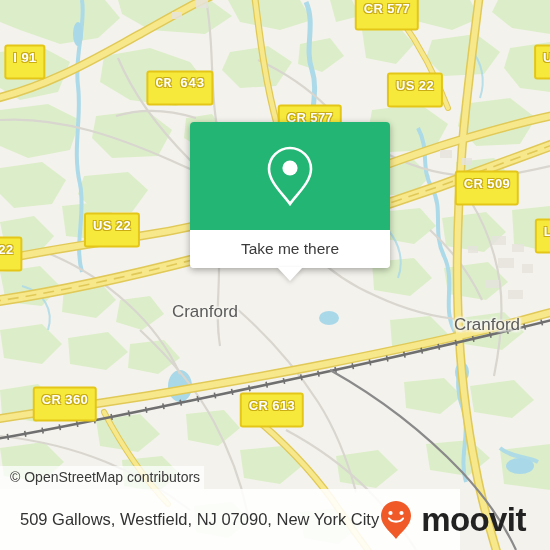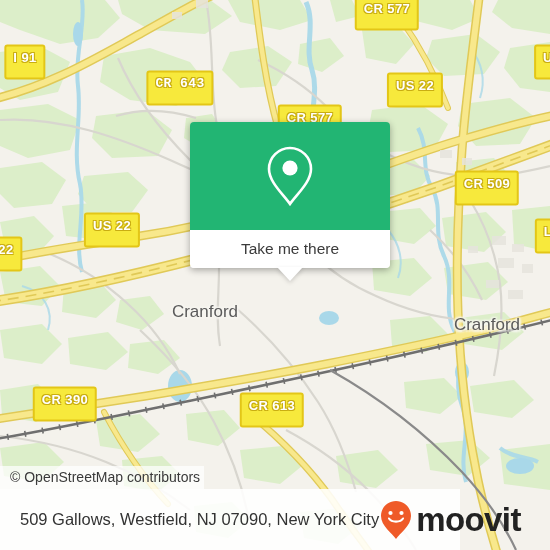--- a/index.html
+++ b/index.html
@@ -136,21 +136,21 @@
   }
   #footer-address {
     color: #333333;
     font-size: 16.5px;
     white-space: nowrap;
     font-family: "Liberation Sans", sans-serif;
   }
   #brand {
     display: flex;
     align-items: center;
-    gap: 3px;
+    gap: 8px;
   }
   #brand-wordmark {
     color: #222222;
     font-size: 33px;
     font-weight: bold;
     letter-spacing: -0.6px;
     line-height: 1;
     font-family: "Liberation Sans", sans-serif;
   }
 </style>
@@ -316,21 +316,21 @@
     <div class="place-label" style="left:487px; top:325px;">Cranford</div>
 
     <div class="shield" style="left:25px;  top:62px;">I 91</div>
     <div class="shield" style="left:180px; top:88px;font-family:Liberation Mono, monospace;">CR 643</div>
     <div class="shield" style="left:387px; top:13px;">CR 577</div>
     <div class="shield" style="left:415px; top:90px;">US 22</div>
     <div class="shield" style="left:310px; top:122px;">CR 577</div>
     <div class="shield" style="left:487px; top:188px;">CR 509</div>
     <div class="shield" style="left:112px; top:230px;">US 22</div>
     <div class="shield" style="left:6px;   top:254px;">22</div>
-    <div class="shield" style="left:65px;  top:404px;">CR 390</div>
+    <div class="shield" style="left:65px;  top:404px;">CR 360</div>
     <div class="shield" style="left:264px; top:410px;margin-left:8px;">CR 613</div>
     <div class="shield" style="left:548px; top:62px;">U</div>
     <div class="shield" style="left:548px; top:236px;">L</div>
 
     <div id="popup">
       <div id="popup-head">
         <svg width="50" height="64" viewBox="0 0 50 64">
           <path d="M25 4 C13.4 4 4 13.4 4 25 C4 38 18 50 25 60 C32 50 46 38 46 25 C46 13.4 36.6 4 25 4 Z" fill="none" stroke="#ffffff" stroke-width="2.6"></path>
           <circle cx="25" cy="24" r="7.6" fill="#ffffff"></circle>
         </svg>

